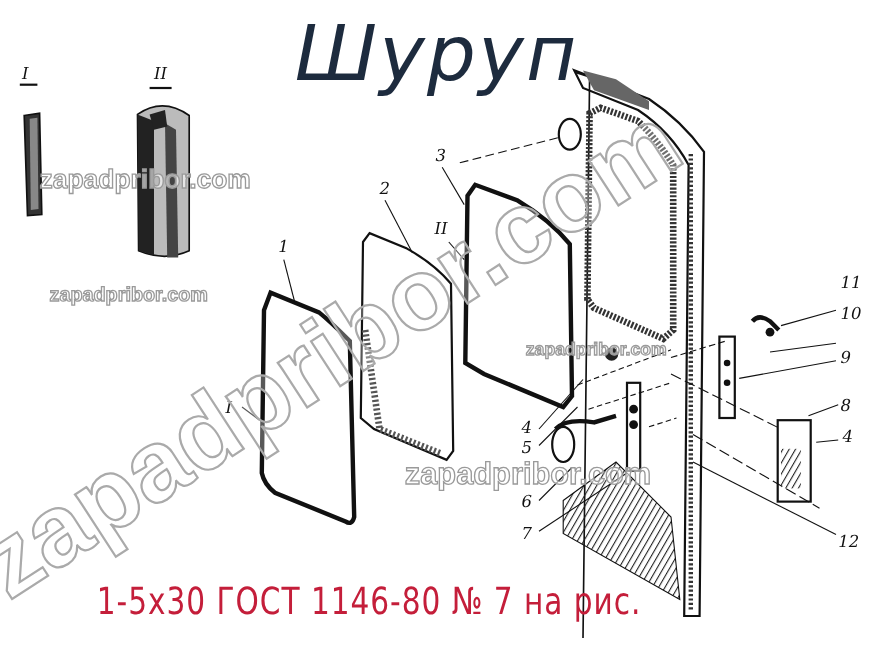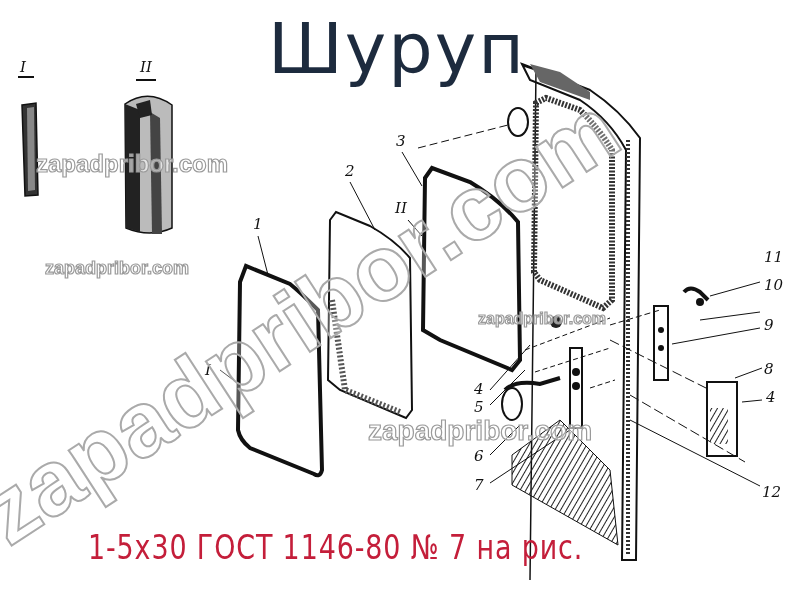--- a/index.html
+++ b/index.html
@@ -1,17 +1,17 @@
 <!DOCTYPE html>
 <html><head>
 <meta charset="utf-8">
 <style>
   html, body { margin:0; padding:0; }
   body { width:800px; height:599px; background:#ffffff; position:relative; overflow:hidden; font-family:"DejaVu Sans", sans-serif; }
-  .title { position:absolute; left:268px; top:14px; font-family:"DejaVu Sans", sans-serif; font-size:70px; color:#1d2b3e; letter-spacing:2px; line-height:1; font-weight:normal; }
+  .title { position:absolute; left:268px; top:14px; font-family:"DejaVu Sans", sans-serif; font-size:70px; color:#1d2b3e; letter-spacing:2px; line-height:1; font-weight:normal;font-style:italic; }
   .caption { position:absolute; left:88px; top:530px; font-family:"DejaVu Sans Condensed","DejaVu Sans", sans-serif; font-size:34px; color:#c41e3a; line-height:1; letter-spacing:1px; transform:scaleX(0.88); transform-origin:left top; white-space:nowrap; }
   .wm { position:absolute; font-family:"Liberation Sans", sans-serif; color:rgba(255,255,255,0.6); -webkit-text-stroke:1.2px #9a9a9a; font-weight:bold; white-space:nowrap; }
   .wm1 { left:36px; top:150px; font-size:24px; }
   .wm2 { left:45px; top:258px; font-size:18px; }
   .wm3 { left:478px; top:310px; font-size:16px; }
   .wm4 { left:368px; top:415px; font-size:28px; }
   .wm-big { left:20px; top:460px; font-size:92px; transform:rotate(-33deg); transform-origin:left bottom; -webkit-text-stroke:2px #aaaaaa; color:rgba(255,255,255,0.3); }
   svg.drawing { position:absolute; left:0; top:0; }
   .lbl { font-family:"DejaVu Serif", serif; font-style:italic; font-size:15px; fill:#111; }
 </style>

